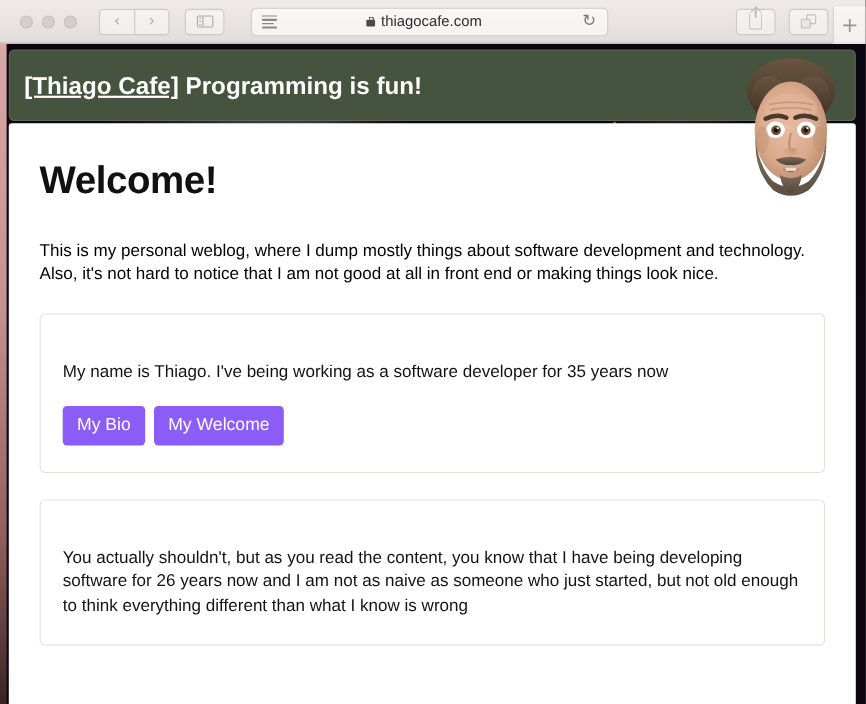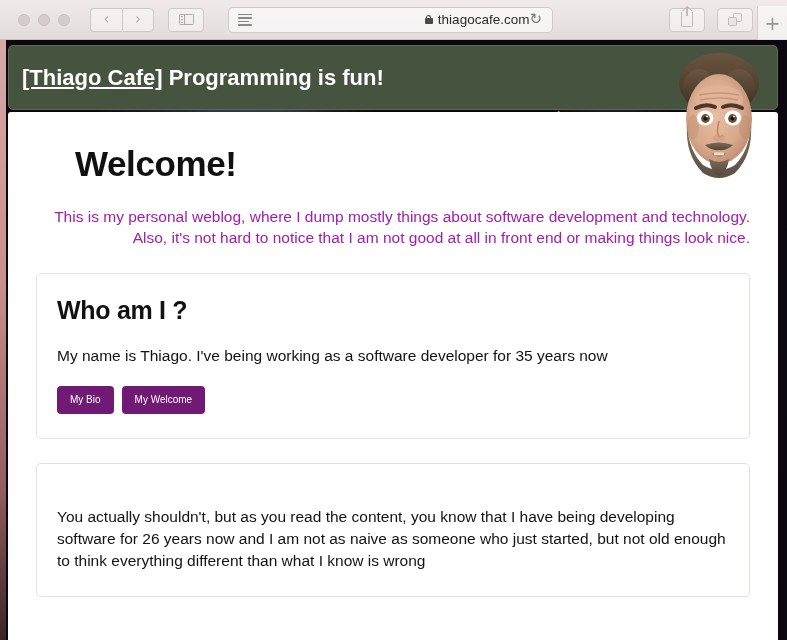--- a/index.html
+++ b/index.html
@@ -112,21 +112,21 @@
   }
   .reader-icon i:nth-child(1) { width: 14px; }
   .reader-icon i:nth-child(2) { width: 14px; }
   .reader-icon i:nth-child(3) { width: 11px; }
   .reader-icon i:nth-child(4) { width: 14px; }
 
   .url-center {
     flex: 1;
     display: flex;
     align-items: center;
-    justify-content: flex-end;
+    justify-content: center;
     gap: 5px;
     margin-left: -10px;
   }
   .lock-icon {
     position: relative;
     width: 8px; height: 9px;
   }
   .lock-icon .body {
     position: absolute;
     bottom: 0; left: 0;
@@ -303,30 +303,28 @@
 
   .content-inner {
     padding: 32px 28px 0 28px;
   }
 
   .page-title {
     font-size: 35px;
     font-weight: bold;
     color: #111;
     letter-spacing: -0.4px;
-    margin-left: 39px;
   }
 
   .intro {
-    margin-top: 22px;
+    margin-top: 34px;
     font-size: 15.5px;
     line-height: 1.38;
-    color: #a21caf;
+    color: #000000;
     max-width: 722px;
-    text-align: right;
   }
 
   .panel {
     margin-top: 24px;
     border: 1px solid #dfe4dd;
     border-radius: 5px;
     padding: 22px 20px 24px 20px;
     background: #fff;
   }
 
@@ -343,26 +341,26 @@
     line-height: 1.4;
     color: #131313;
   }
 
   .btn-row {
     margin-top: 20px;
     display: flex;
     gap: 8px;
   }
   .btn {
-    background: #701a75;
+    background: #8b5cf6;
     color: #fff;
     border: none;
     border-radius: 4px;
     padding: 8px 13px;
-    font-size: 10px;
+    font-size: 16px;
     font-family: "Liberation Sans", sans-serif;
     cursor: pointer;
     line-height: 1.2;
   }
 
   
   .scroll-track {
     position: absolute;
     top: 0; right: 0;
     width: 4px; height: 100%;
@@ -502,21 +500,20 @@
   </div>
 
   <div class="content-card">
     <div class="content-inner">
 
       <h1 class="page-title">Welcome!</h1>
 
       <p class="intro">This is my personal weblog, where I dump mostly things about software development and technology. Also, it's not hard to notice that I am not good at all in front end or making things look nice.</p>
 
       <section class="panel">
-        <h2 class="panel-title">Who am I ?</h2>
         <p class="panel-text">My name is Thiago. I've being working as a software developer for 35 years now</p>
         <div class="btn-row">
           <button class="btn">My Bio</button>
           <button class="btn">My Welcome</button>
         </div>
       </section>
 
       <section class="panel">
         <p class="panel-text">You actually shouldn't, but as you read the content, you know that I have being developing software for 26 years now and I am not as naive as someone who just started, but not old enough to think everything different than what I know is wrong</p>
       </section>

